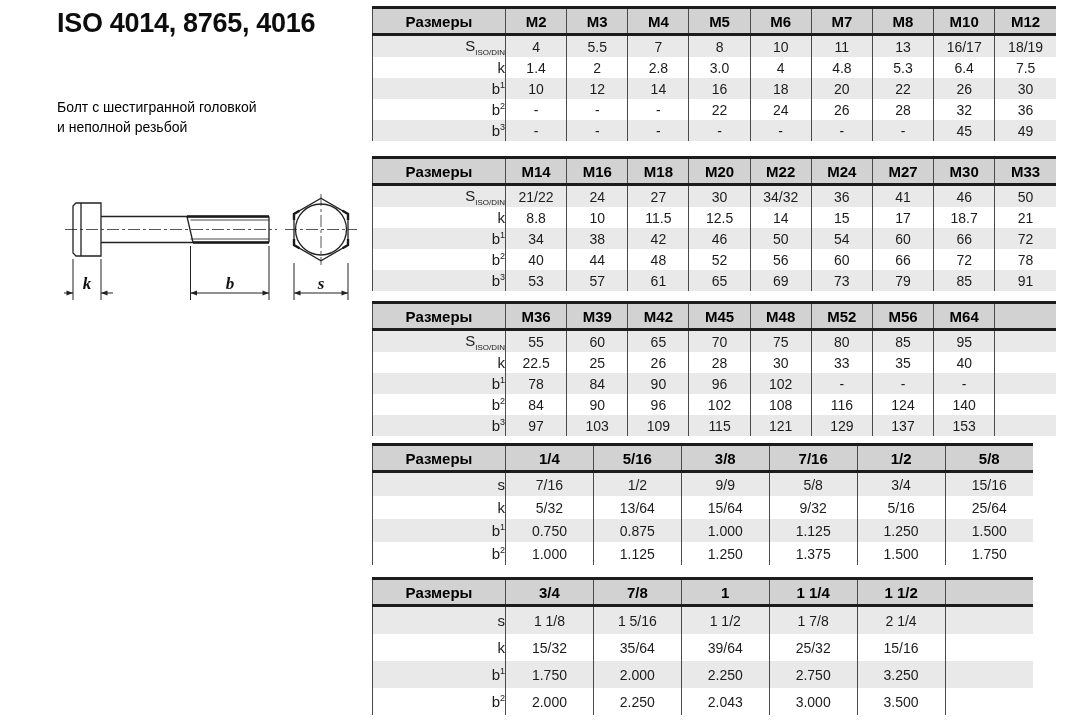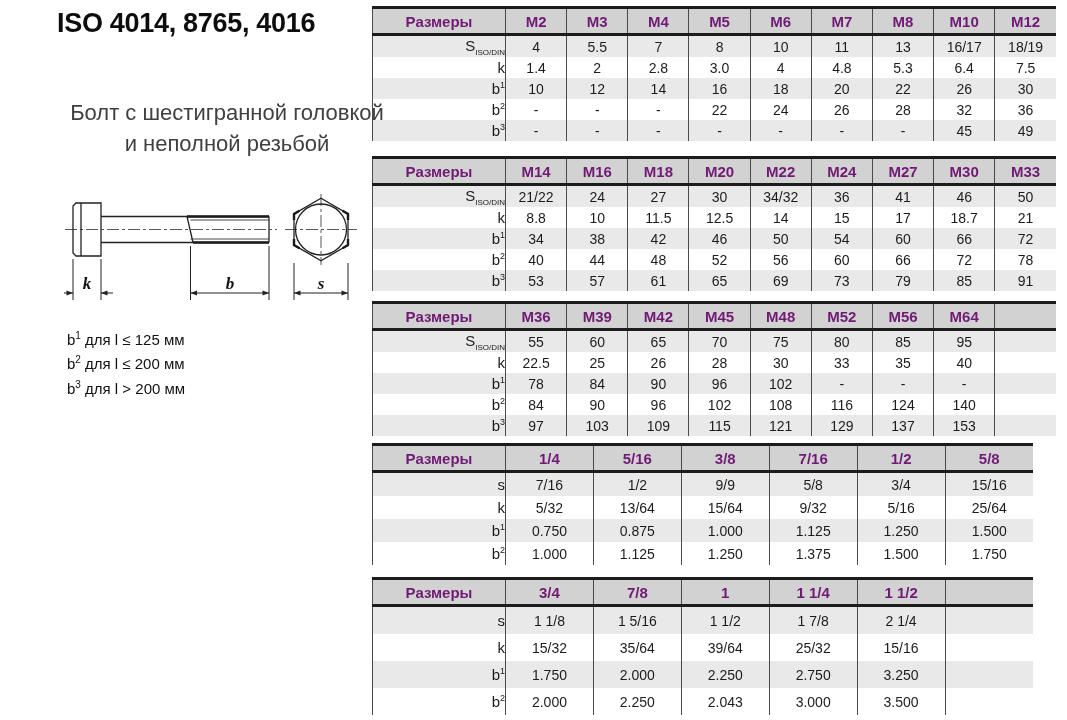--- a/index.html
+++ b/index.html
@@ -3,37 +3,37 @@
 <meta charset="utf-8">
 <style>
   html,body{margin:0;padding:0;background:#fff;}
   .page{
     position:relative;width:1067px;height:720px;background:#ffffff;
     font-family:"Liberation Sans",sans-serif;color:#1f1f1f;overflow:hidden;
   }
   
   .left{position:absolute;left:10px;top:6px;width:355px;margin-left:47px;}
   .title{font-size:27px;font-weight:bold;line-height:1.32;color:#0d0d0d;letter-spacing:-0.3px;}
-  .subtitle{position:absolute;left:0;top:92px;font-size:22px;line-height:1.4;color:#404040;width:340px;text-align:center;}
+  .subtitle{position:absolute;left:0;top:92px;font-size:14px;line-height:1.4;color:#000000;width:340px;}
   .drawing{position:absolute;left:6px;top:186px;}
   .notes{position:absolute;left:10px;top:322px;font-size:15px;line-height:1.62;color:#111;}
   .notes sup{font-size:10px;}
   
   .tbl-wrap{position:absolute;}
   table.spec{
     border-collapse:collapse;table-layout:fixed;width:100%;
     border-top:3px solid var(--border-dark,#1c1c1c);
     border-left:1px solid #4a4a4a;
     font-family:"Liberation Sans",sans-serif;
   }
   table.spec col.label-col{width:133px;}
   table.spec thead th{
     background:var(--header-bg,#d2d2d2);
     border-bottom:3px solid var(--border-dark,#1c1c1c);
-    font-weight:bold;font-size:15px;color:#701a75;
+    font-weight:bold;font-size:15px;color:#000000;
     text-align:center;padding:0;
   }
   table.spec td, table.spec tbody th{
     text-align:center;font-size:14px;font-weight:normal;color:#1c1c1c;padding:0;
   }
   table.spec tbody th{font-size:15px;text-align:right;}
   table.spec td:not(:first-child), table.spec th:not(:first-child){border-left:1px solid #4a4a4a;}
   table.spec tr.stripe{background:var(--stripe-bg,#e9e9e9);}
   table.spec sub{font-size:8px;}
   table.spec sup{font-size:9px;}
@@ -123,25 +123,20 @@
       <g>
         <line class="ddim" x1="231" y1="71" x2="231" y2="108"></line>
         <line class="ddim" x1="285" y1="71" x2="285" y2="108"></line>
         <line class="ddim" x1="231" y1="101" x2="285" y2="101"></line>
         <polygon class="darrow" points="231,101 237.5,98.6 237.5,103.4"></polygon>
         <polygon class="darrow" points="285,101 278.5,98.6 278.5,103.4"></polygon>
         <text class="dlabel" x="258" y="97" text-anchor="middle">s</text>
       </g>
     </svg>
 
-    <div class="notes">
-      <div class="note"><span>b</span><sup>1</sup><span> для l ≤ 125 мм</span></div>
-      <div class="note"><span>b</span><sup>2</sup><span> для l ≤ 200 мм</span></div>
-      <div class="note"><span>b</span><sup>3</sup><span> для l &gt; 200 мм</span></div>
-    </div>
   </div>
 
   <div id="tables">
       <div class="tbl-wrap t1">
         <table class="spec">
           <colgroup>
             <col class="label-col">
             <col>
             <col>
             <col>

